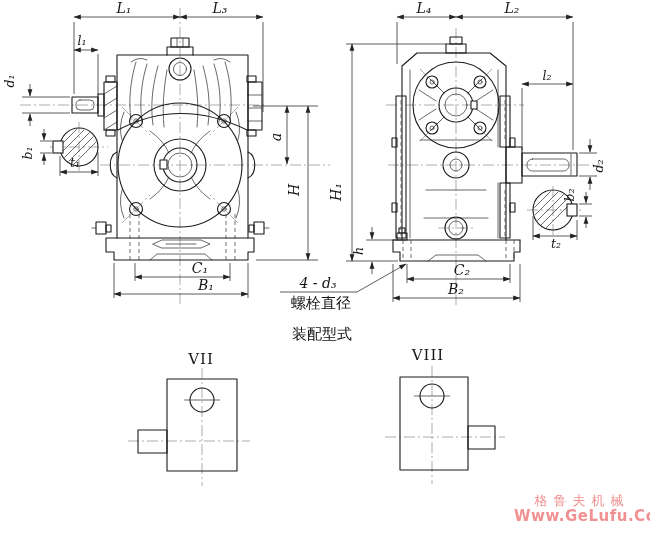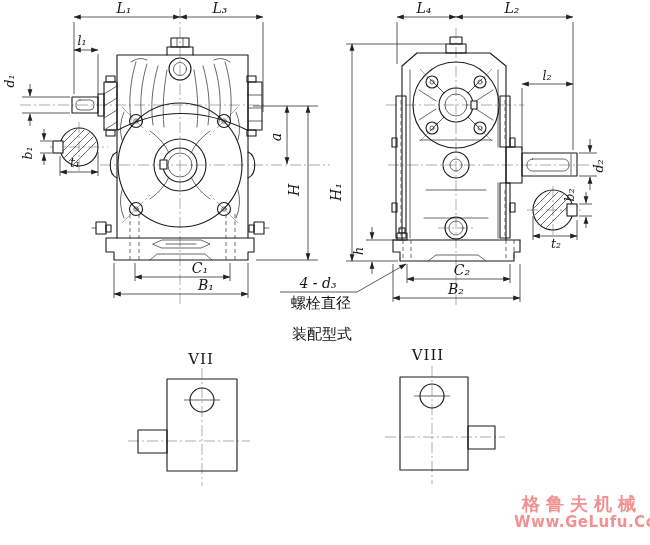--- a/index.html
+++ b/index.html
@@ -11,21 +11,21 @@
   .thin{fill:none;stroke:#2a2a2a;stroke-width:0.7;}
   .cl{fill:none;stroke:#8a8a8a;stroke-width:0.7;stroke-dasharray:11 3 2 3;}
   .dsh{fill:none;stroke:#4a4a4a;stroke-width:0.8;stroke-dasharray:4 3;}
   .dim{fill:none;stroke:#333333;stroke-width:0.8;}
   .wfill{fill:#ffffff;stroke:#1b1b1b;stroke-width:1.1;}
   text.dl{font:italic 14px "DejaVu Serif","Liberation Serif",serif;fill:#161616;}
   text.dls{font:italic 12.5px "DejaVu Serif","Liberation Serif",serif;fill:#161616;}
   text.cnote{font:15px "DejaVu Sans","Liberation Sans",sans-serif;fill:#111;}
   text.roman{font:15px "DejaVu Serif","Liberation Serif",serif;fill:#161616;letter-spacing:1px;}
   .watermark{position:absolute;left:514px;top:494px;width:136px;text-align:center;color:#f19191;line-height:1.1;}
-  .watermark .wm-brand{font-size:18px;font-weight:bold;letter-spacing:6px;white-space:nowrap;}
+  .watermark .wm-brand{font-size:13px;font-weight:normal;letter-spacing:6px;white-space:nowrap;}
   .watermark .wm-site{font-size:15px;font-weight:bold;letter-spacing:0.5px;white-space:nowrap;}
 </style>
 </head>
 <body>
 
 <div class="stage">
 <svg width="650" height="545" viewBox="0 0 650 545">
   <defs>
     <marker id="ma" markerWidth="11" markerHeight="8" refX="9" refY="4" orient="auto-start-reverse">
       <path d="M0.5,1 L9.5,4 L0.5,7 z" fill="#222"></path>

